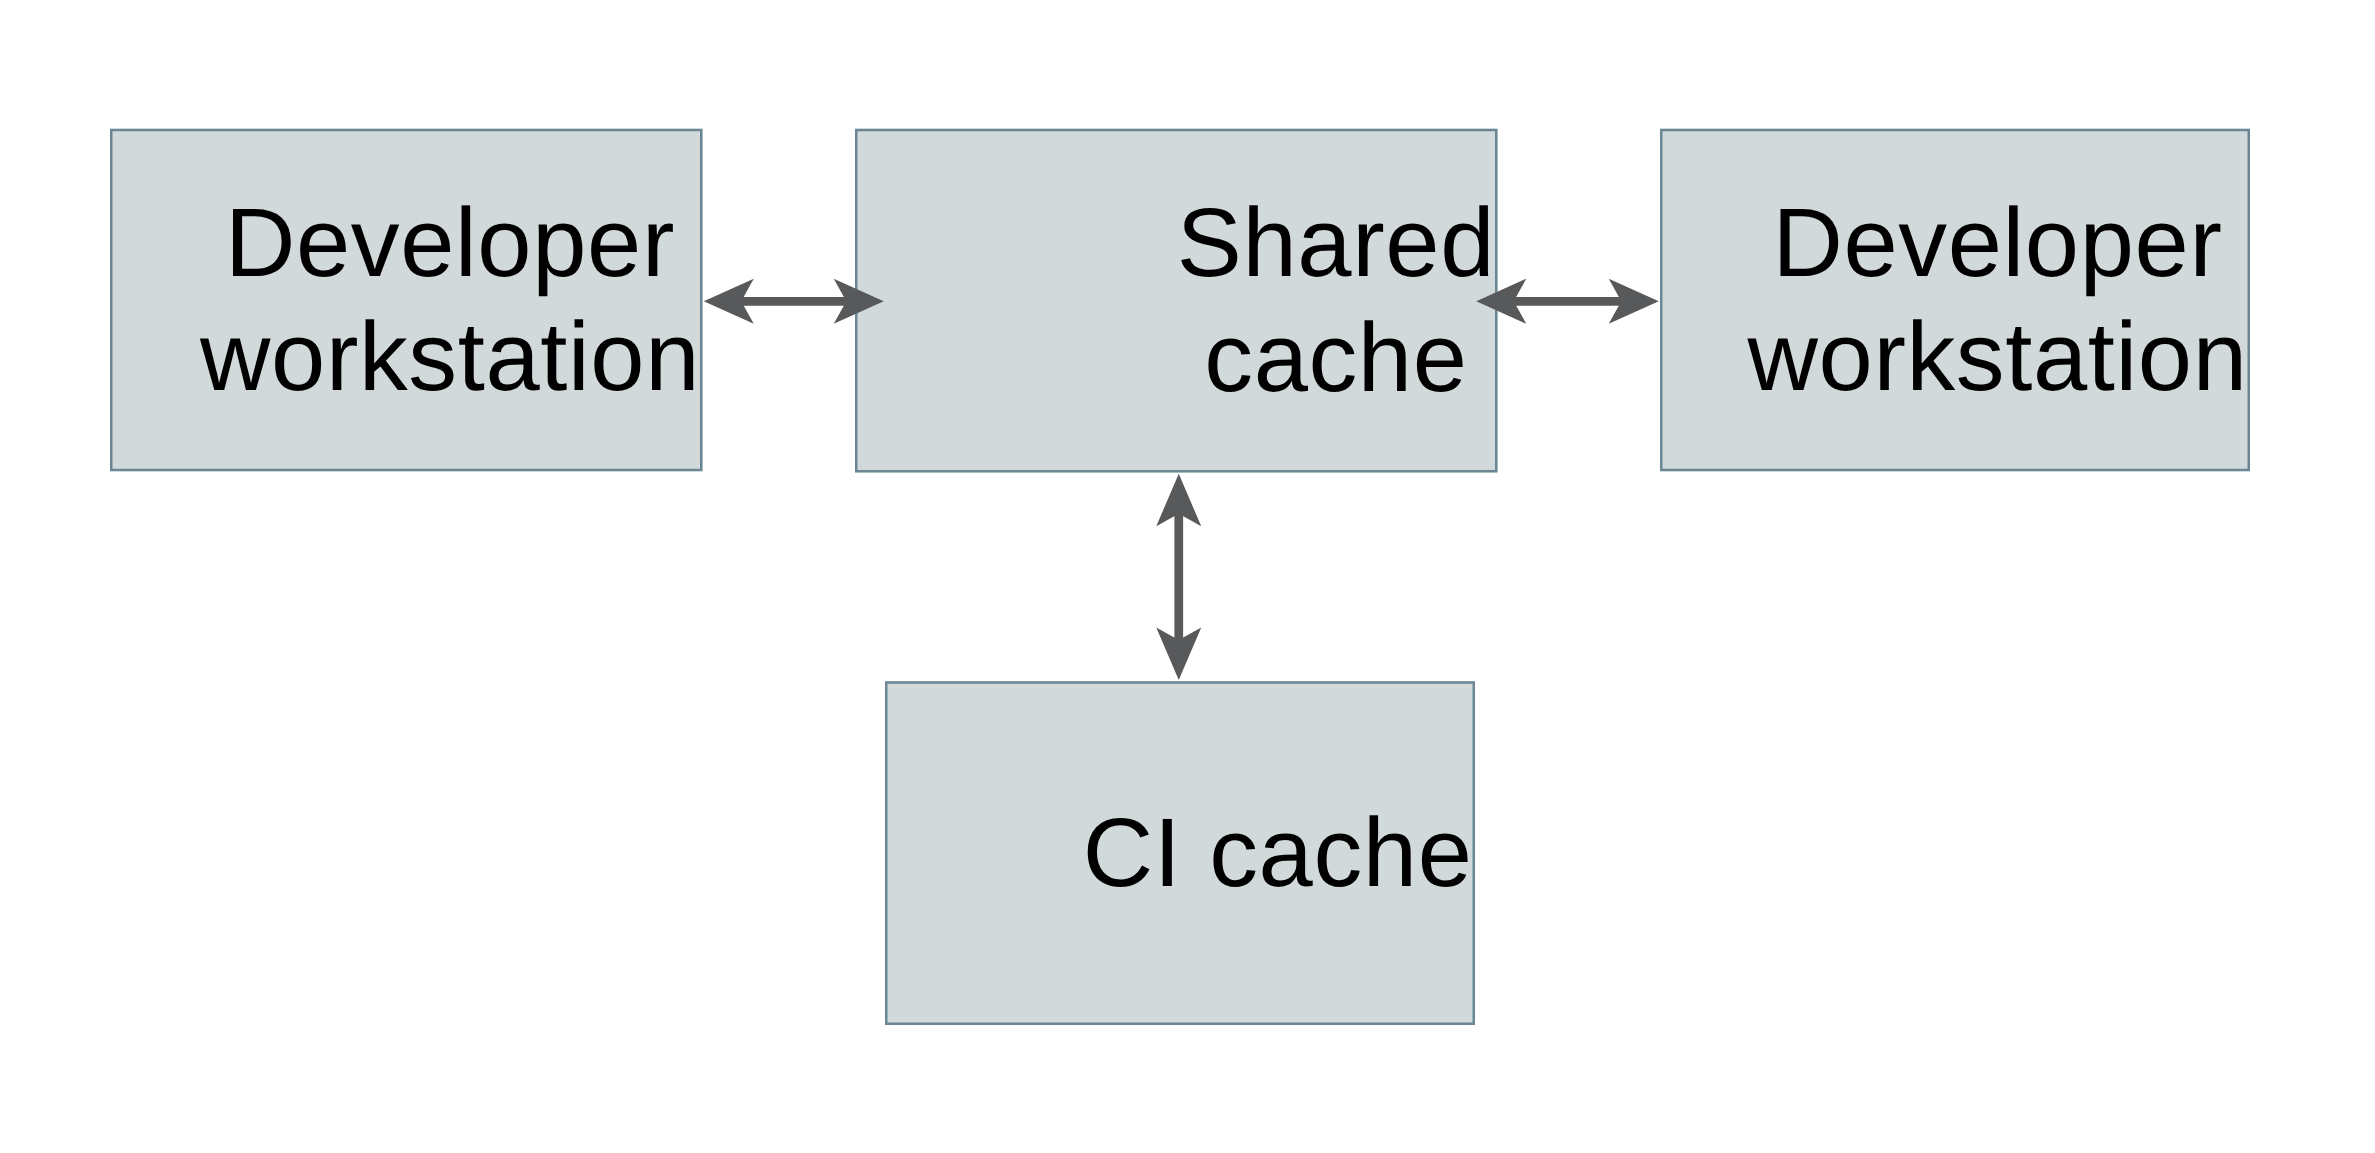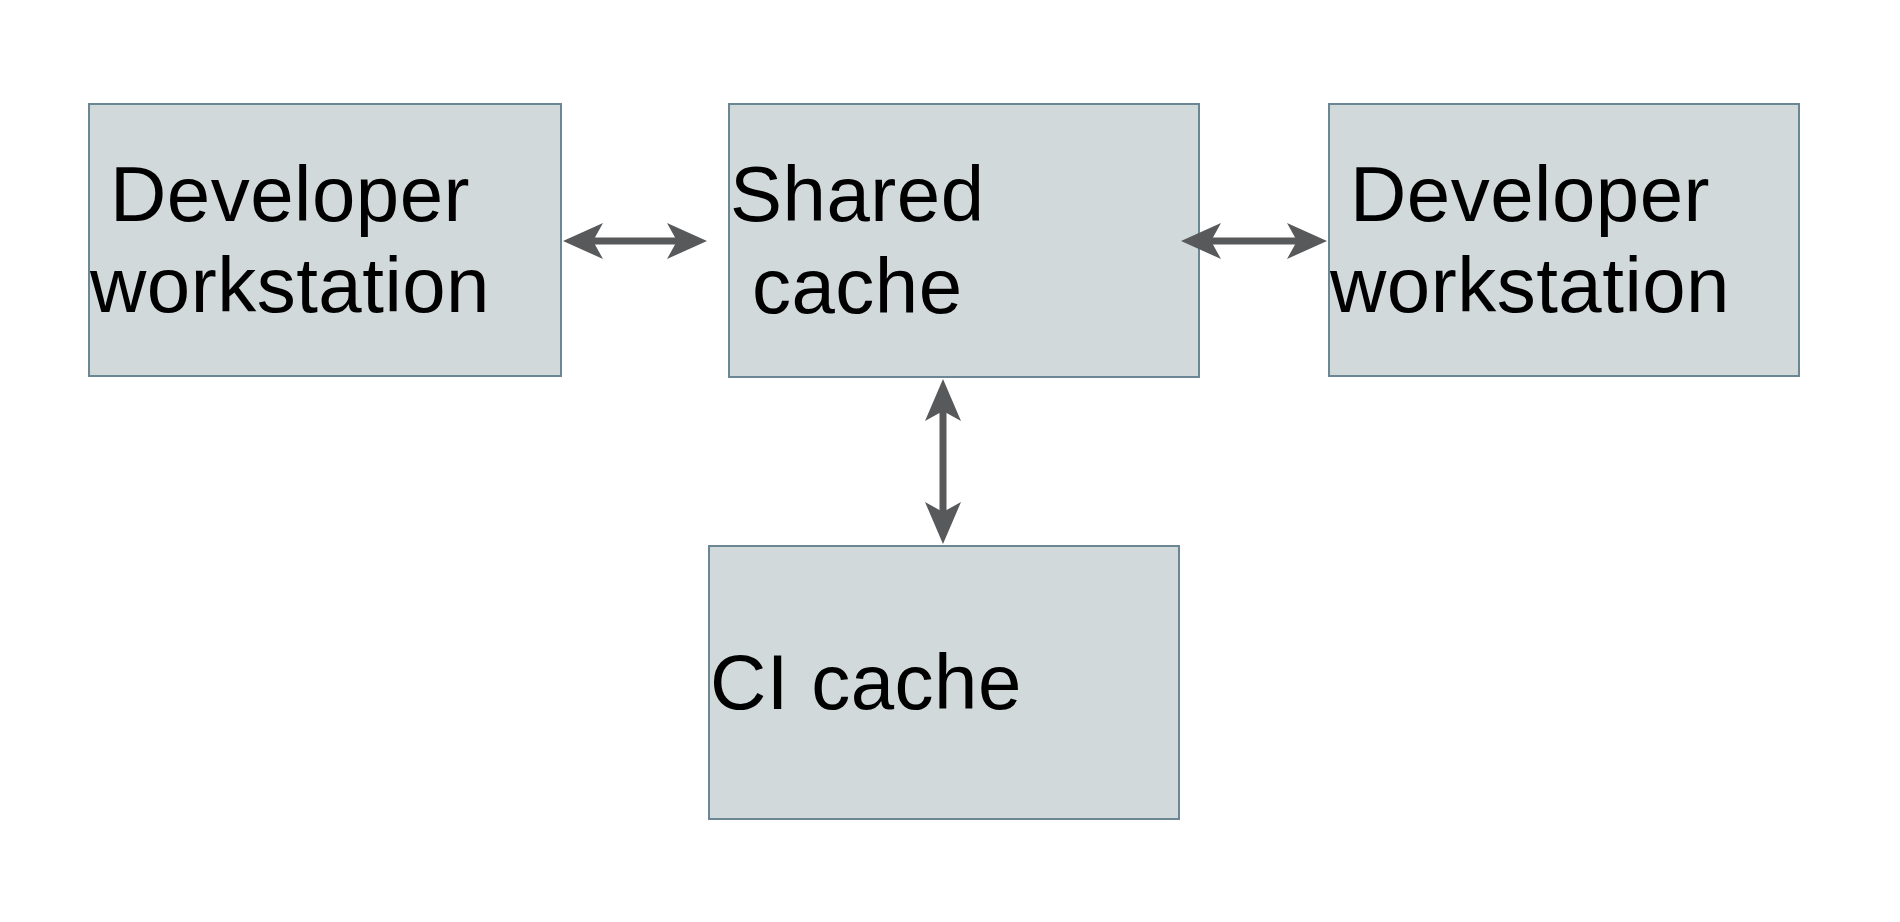--- a/index.html
+++ b/index.html
@@ -20,32 +20,32 @@
     height: 922px;
     background: var(--background);
     overflow: hidden;
   }
   .node {
     position: absolute;
     background: var(--node_fill);
     border: 2.5px solid var(--node_border);
     display: flex;
     align-items: center;
-    justify-content: flex-start;
+    justify-content: flex-end;
     text-align: center;
   }
   .node .label {
     font-size: 78px;
     line-height: 1.17;
     color: var(--text_color);
     white-space: pre-line;
     letter-spacing: 0.5px;
   }
   .node-left   { left: 88px;   top: 103px; width: 474px; height: 274px; }
-  .node-center { left: 728px;  top: 103px; width: 472px; height: 275px; }
+  .node-center { left: 684px;  top: 103px; width: 514px; height: 275px; }
   .node-right  { left: 1328px; top: 103px; width: 472px; height: 274px; }
   .node-bottom { left: 708px;  top: 545px; width: 472px; height: 275px; }
 
   .edge { position: absolute; color: var(--arrow_color); }
   .edge svg { display: block; }
   .edge-h1 { left: 562px;  top: 219px; }
   .edge-h2 { left: 1180px; top: 219px; }
   .edge-v  { left: 921px;  top: 378px; }
 </style>
 </head>

